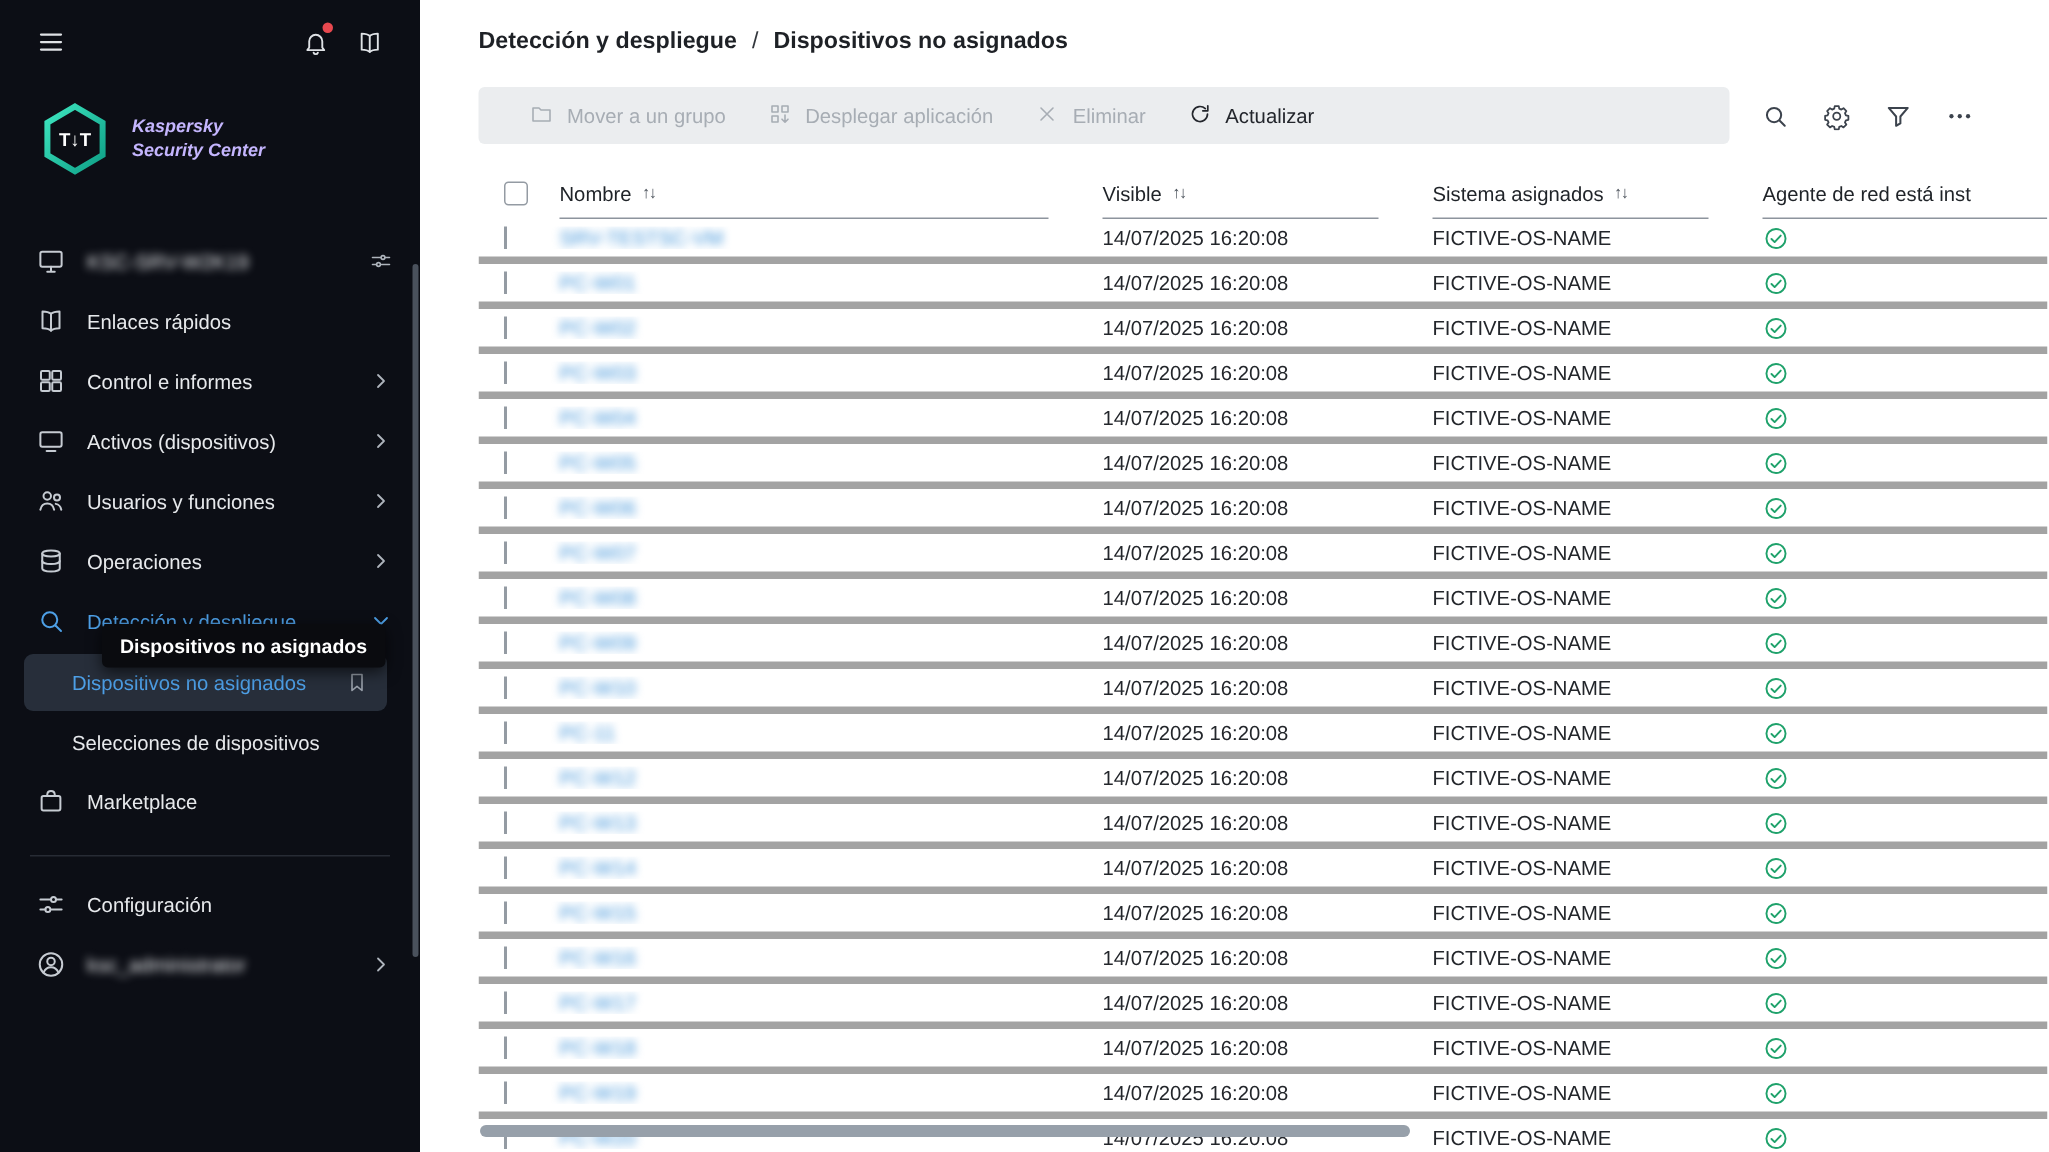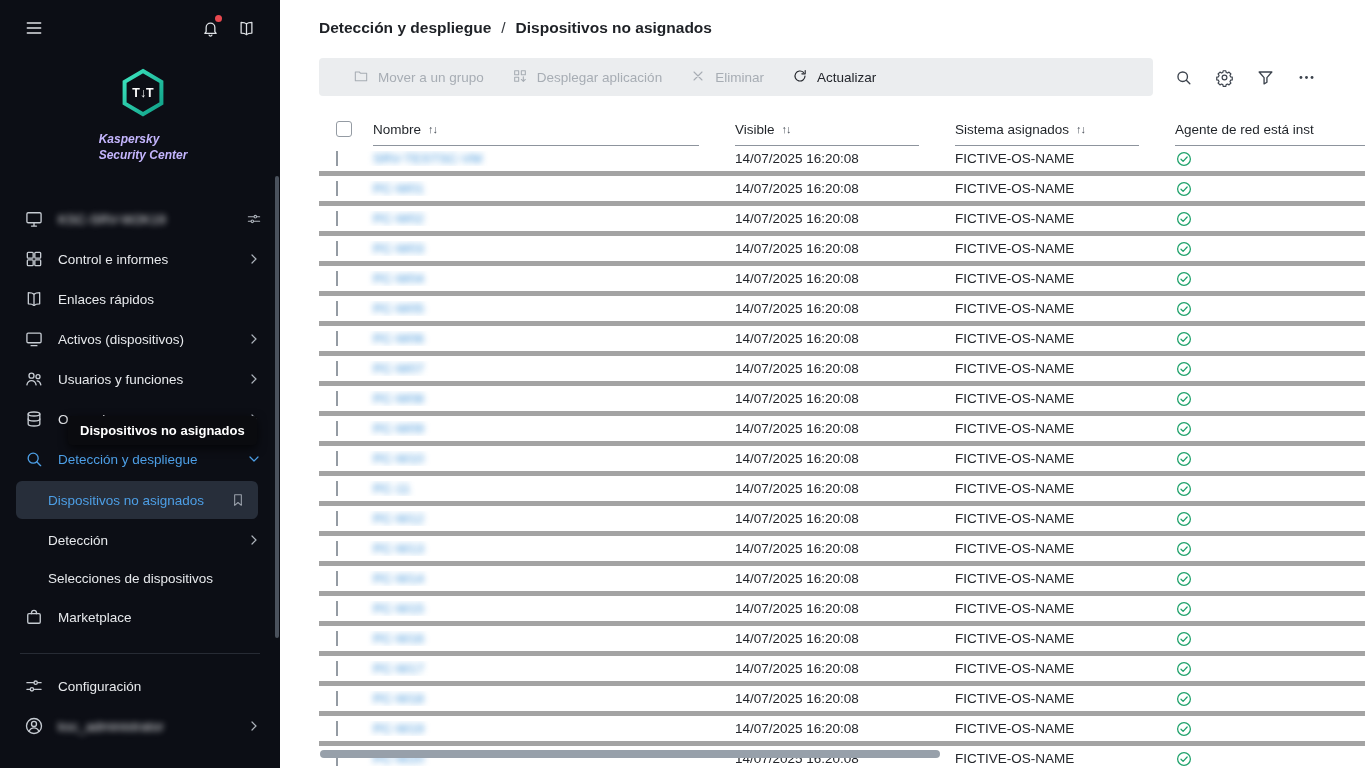--- a/index.html
+++ b/index.html
@@ -9,21 +9,21 @@
 
   
   .sidebar { width: 280px; flex: 0 0 280px; background: #0c0e15; color: #e7e9ec; position: relative; }
   .sidebar svg { display: block; }
   .sb-top { display: flex; align-items: center; padding: 16px 22px 4px 22px; }
   .sb-top .spacer { flex: 1; }
   .icon-wrap { position: relative; width: 24px; height: 24px; display: flex; align-items: center; justify-content: center; color: #dfe2e6; }
   .icon-wrap + .icon-wrap { margin-left: 12px; }
   .notif-dot { position: absolute; top: -1px; right: 0px; width: 7px; height: 7px; border-radius: 50%; background: #e8484f; }
 
-  .logo-row { display: flex; align-items: center; gap: 14px; padding: 24px 20px 8px 26px; flex-direction: column; }
+  .logo-row { display: flex; align-items: center; gap: 14px; padding: 24px 20px 8px 26px; }
   .brand { font-size: 12px; font-weight: 700; line-height: 1.3; color: #c4b5fd; font-style: italic; }
 
   .menu { padding-top: 28px; }
   .menu-item { display: flex; align-items: center; gap: 14px; height: 40px; padding: 0 18px 0 24px; font-size: 13.5px; color: #e7e9ec; cursor: pointer; }
   .menu-item .mi-icon { width: 20px; height: 20px; color: #c6cbd2; flex: 0 0 20px; }
   .menu-item .label { flex: 1; white-space: nowrap; overflow: hidden; }
   .menu-item .chev { width: 16px; height: 16px; color: #aeb4bc; flex: 0 0 16px; }
   .menu-item.accent, .menu-item.accent .mi-icon, .menu-item.accent .chev { color: #4d9fe6; }
 
   .submenu-item { display: flex; align-items: center; height: 38px; padding: 0 18px 0 48px; font-size: 13.5px; color: #e7e9ec; cursor: pointer; }
@@ -133,48 +133,48 @@
           <svg viewBox="0 0 24 24" fill="none" stroke="currentColor" stroke-width="1.6" stroke-linecap="round">
               <path d="M3.5 8.5h8M16.5 8.5h4M3.5 15.5h4M12.5 15.5h8"></path>
               <circle cx="14" cy="8.5" r="1.9"></circle>
               <circle cx="9.5" cy="15.5" r="1.9"></circle>
             </svg>
         </span>
       </div>
 
       <div class="menu-item">
         <span class="mi-icon">
+          <svg viewBox="0 0 24 24" fill="none" stroke="currentColor" stroke-width="1.6" stroke-linecap="round" stroke-linejoin="round">
+              <path d="M12 6.2c-1.5-1.4-3.8-1.9-6.8-1.9v13.5c3 0 5.3.5 6.8 1.9 1.5-1.4 3.8-1.9 6.8-1.9V4.3c-3 0-5.3.5-6.8 1.9z"></path>
+              <path d="M12 6.2v13.5"></path>
+            </svg>
+        </span>
+        <span class="label">Enlaces rápidos</span>
+      </div>
+
+      <div class="menu-item">
+        <span class="mi-icon">
           <svg viewBox="0 0 24 24" fill="none" stroke="currentColor" stroke-width="1.6">
               <rect x="4" y="4" width="7" height="7" rx="1"></rect>
               <rect x="13" y="4" width="7" height="7" rx="1"></rect>
               <rect x="4" y="13" width="7" height="7" rx="1"></rect>
               <rect x="13" y="13" width="7" height="7" rx="1"></rect>
             </svg>
         </span>
         <span class="label">Control e informes</span>
         <span class="chev">
           <svg viewBox="0 0 24 24" fill="none" stroke="currentColor" stroke-width="1.8" stroke-linecap="round" stroke-linejoin="round">
               <path d="M9 6l6 6-6 6"></path>
             </svg>
         </span>
       </div>
 
       <div class="menu-item">
         <span class="mi-icon">
           <svg viewBox="0 0 24 24" fill="none" stroke="currentColor" stroke-width="1.6" stroke-linecap="round" stroke-linejoin="round">
-              <path d="M12 6.2c-1.5-1.4-3.8-1.9-6.8-1.9v13.5c3 0 5.3.5 6.8 1.9 1.5-1.4 3.8-1.9 6.8-1.9V4.3c-3 0-5.3.5-6.8 1.9z"></path>
-              <path d="M12 6.2v13.5"></path>
-            </svg>
-        </span>
-        <span class="label">Enlaces rápidos</span>
-      </div>
-
-      <div class="menu-item">
-        <span class="mi-icon">
-          <svg viewBox="0 0 24 24" fill="none" stroke="currentColor" stroke-width="1.6" stroke-linecap="round" stroke-linejoin="round">
               <rect x="3.5" y="5" width="17" height="11.5" rx="1.5"></rect>
               <path d="M8.5 20h7"></path>
             </svg>
         </span>
         <span class="label">Activos (dispositivos)</span>
         <span class="chev">
           <svg viewBox="0 0 24 24" fill="none" stroke="currentColor" stroke-width="1.8" stroke-linecap="round" stroke-linejoin="round">
               <path d="M9 6l6 6-6 6"></path>
             </svg>
         </span>
@@ -230,28 +230,20 @@
 
       <div class="submenu-item active">
         <span class="label">Dispositivos no asignados</span>
         <span class="bm-icon">
           <svg viewBox="0 0 24 24" fill="none" stroke="currentColor" stroke-width="1.6" stroke-linejoin="round">
               <path d="M7 4h10v16l-5-4.2L7 20z"></path>
             </svg>
         </span>
       </div>
 
-      <div class="submenu-item">
-        <span class="label">Detección</span>
-        <span class="chev">
-          <svg viewBox="0 0 24 24" fill="none" stroke="currentColor" stroke-width="1.8" stroke-linecap="round" stroke-linejoin="round">
-              <path d="M9 6l6 6-6 6"></path>
-            </svg>
-        </span>
-      </div>
 
 
       <div class="submenu-item">
         <span class="label">Selecciones de dispositivos</span>
       </div>
 
       <div class="menu-item">
         <span class="mi-icon">
           <svg viewBox="0 0 24 24" fill="none" stroke="currentColor" stroke-width="1.6" stroke-linecap="round" stroke-linejoin="round">
               <rect x="4.5" y="8" width="15" height="11.5" rx="1.5"></rect>

